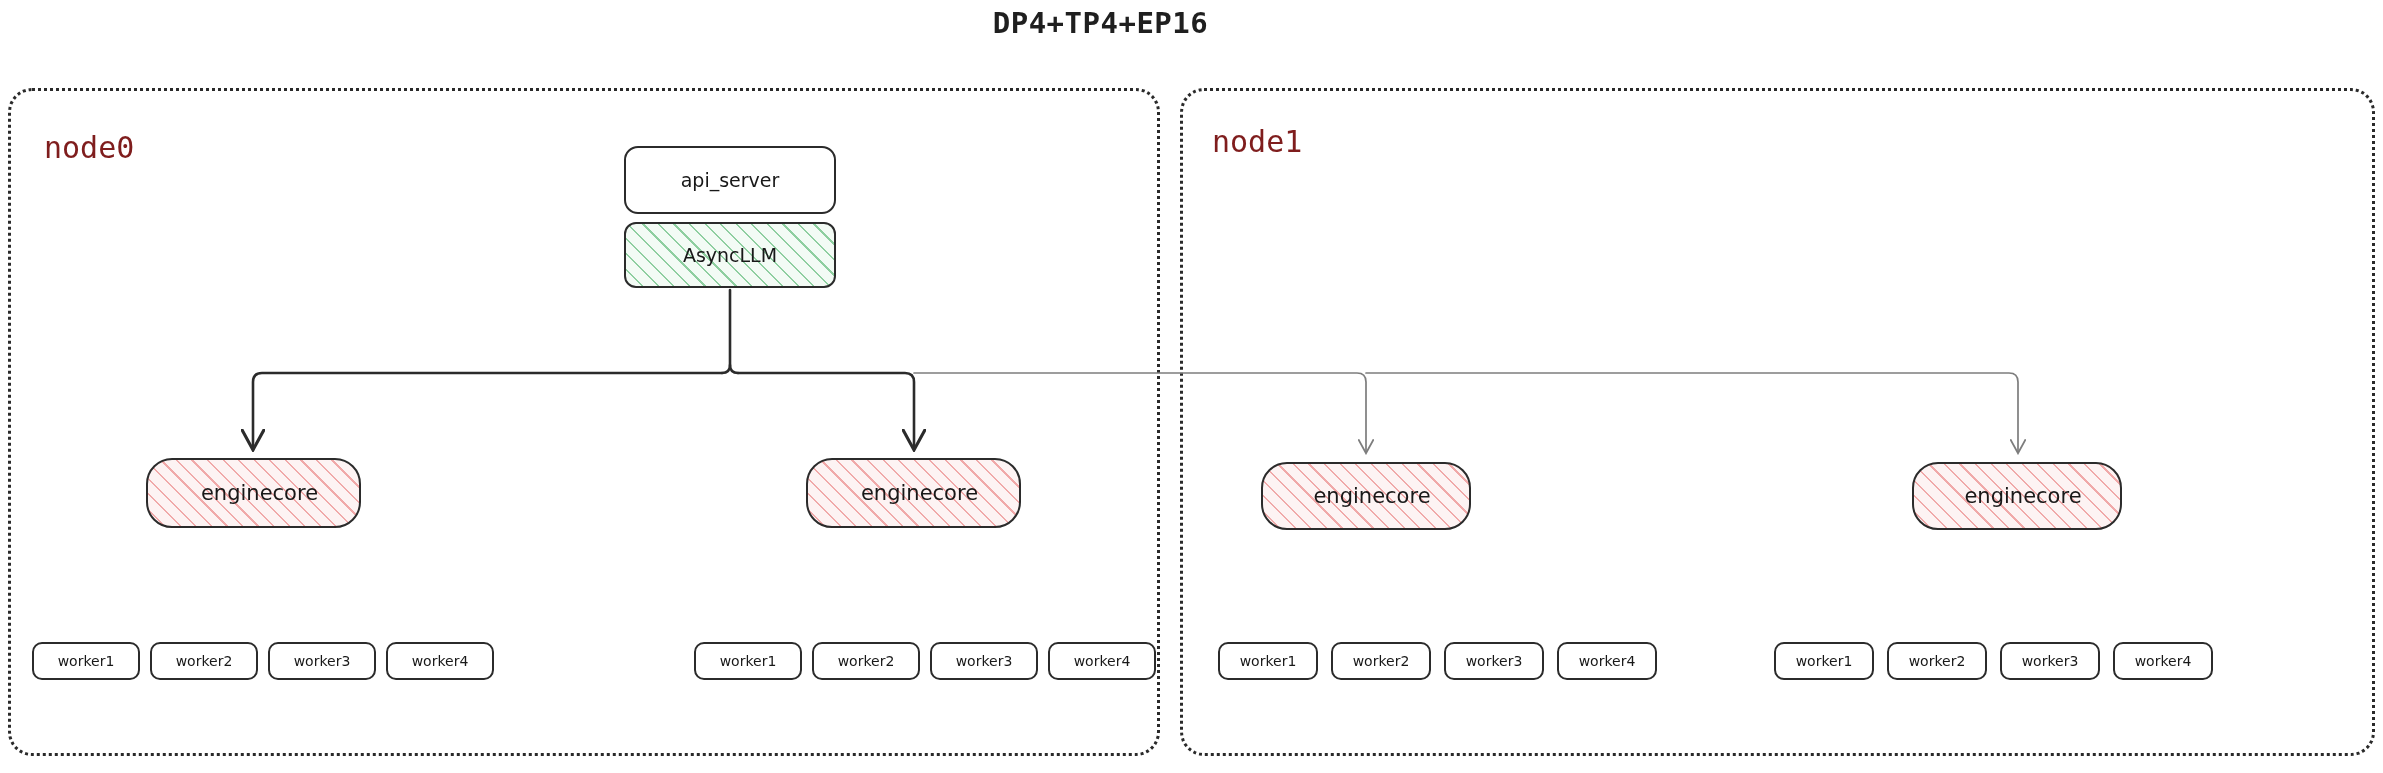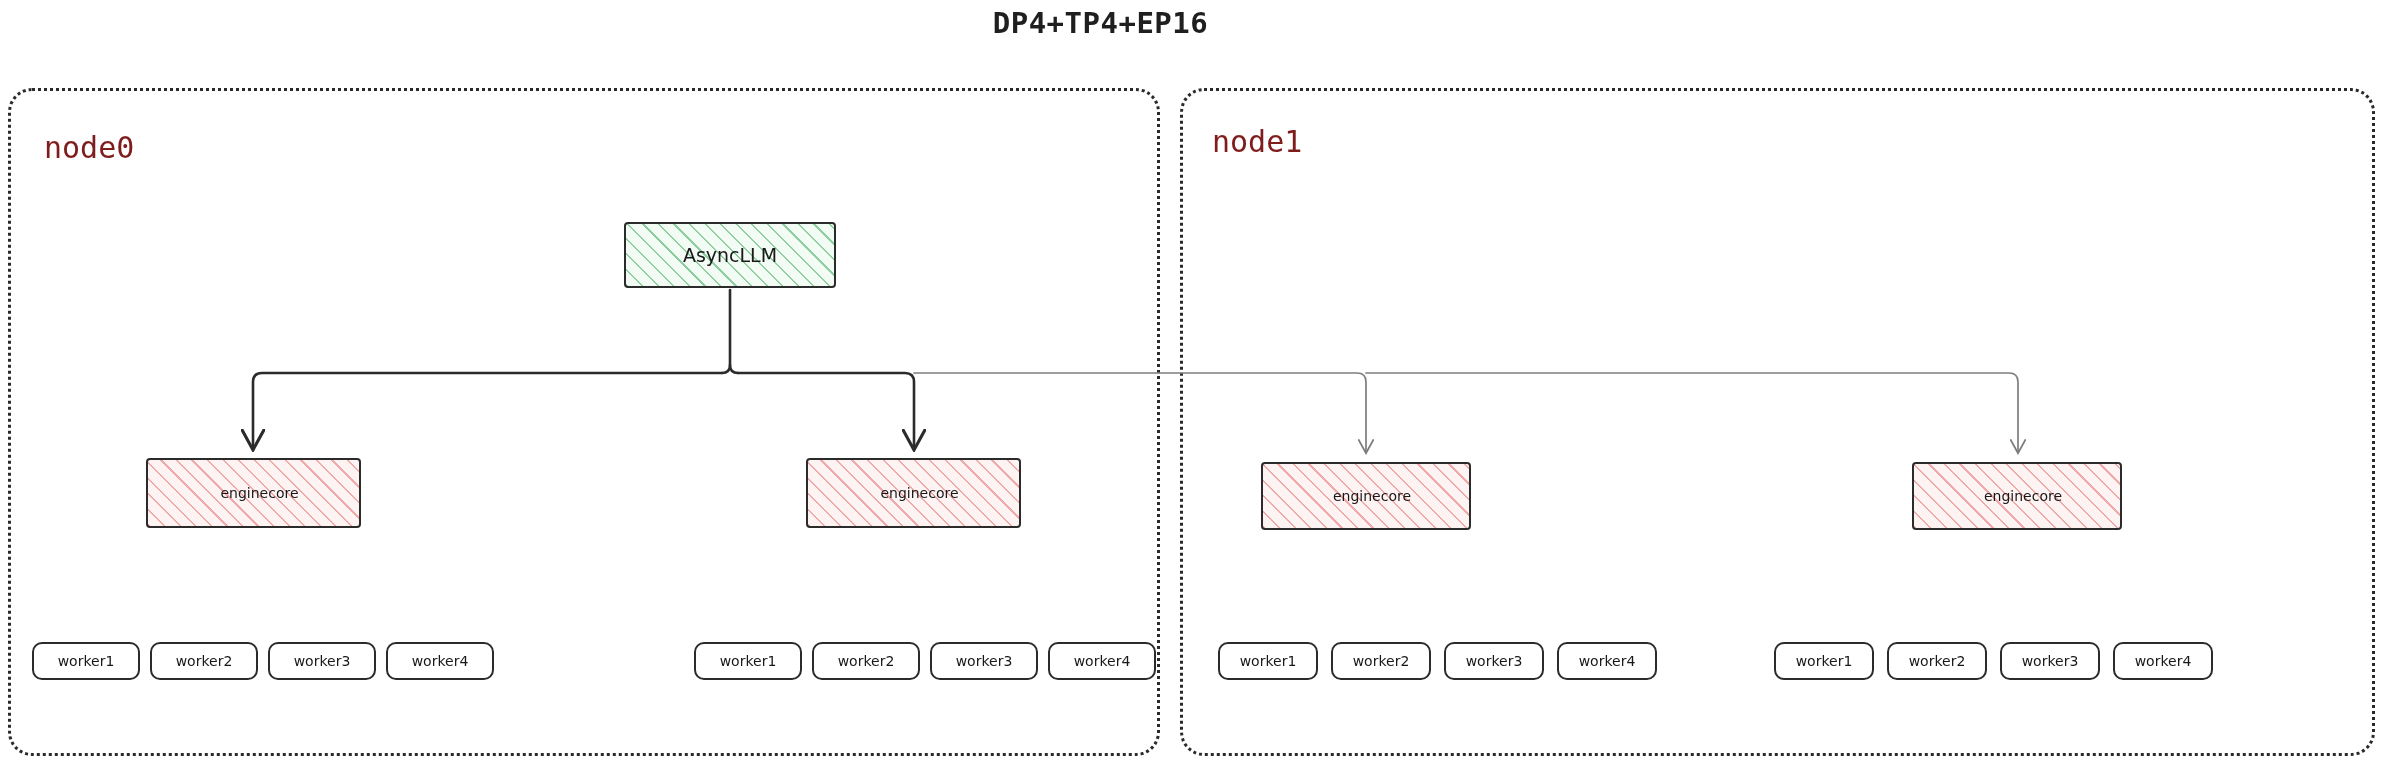--- a/index.html
+++ b/index.html
@@ -63,33 +63,33 @@
     color: #181818;
     font-family: "DejaVu Sans", sans-serif;
     white-space: pre;
   }
   .nbox.api {
     font-size: 19px;
     border-radius: 14px;
   }
   .nbox.async {
     font-size: 19px;
-    border-radius: 4px;
+    border-radius: 12px;
     background-color: #f3fbf5;
     background-image: repeating-linear-gradient(
       45deg,
       rgba(60, 170, 90, 0.55) 0px,
       rgba(60, 170, 90, 0.55) 1.6px,
       rgba(255, 255, 255, 0) 1.6px,
       rgba(255, 255, 255, 0) 11px
     );
   }
   .nbox.engine {
-    font-size: 14px;
-    border-radius: 4px;
+    font-size: 21px;
+    border-radius: 26px;
     background-color: #fdf3f3;
     background-image: repeating-linear-gradient(
       45deg,
       rgba(232, 120, 120, 0.6) 0px,
       rgba(232, 120, 120, 0.6) 1.6px,
       rgba(255, 255, 255, 0) 1.6px,
       rgba(255, 255, 255, 0) 11px
     );
     padding-left: 12px;
   }
@@ -112,20 +112,21 @@
 </head>
 <body>
 
 <div id="canvas">
 
   <div id="diagram-title">DP4+TP4+EP16</div>
 
   <div class="node-box" style="left:8px; top:88px; width:1152px; height:668px;"></div>
   <div class="node-label" style="left:44px; top:130px;">node0</div>
 
+  <div class="nbox api" style="left:624px; top:146px; width:212px; height:68px;">api_server</div>
   <div class="nbox async" style="left:624px; top:222px; width:212px; height:66px;">AsyncLLM</div>
 
   <div class="nbox engine" style="left:146px; top:458px; width:215px; height:70px;">enginecore</div>
   <div class="nbox engine" style="left:806px; top:458px; width:215px; height:70px;">enginecore</div>
 
   <div class="nbox worker" style="left:32px; top:642px; width:108px; height:38px;">worker1</div>
   <div class="nbox worker" style="left:150px; top:642px; width:108px; height:38px;">worker2</div>
   <div class="nbox worker" style="left:268px; top:642px; width:108px; height:38px;">worker3</div>
   <div class="nbox worker" style="left:386px; top:642px; width:108px; height:38px;">worker4</div>
 

